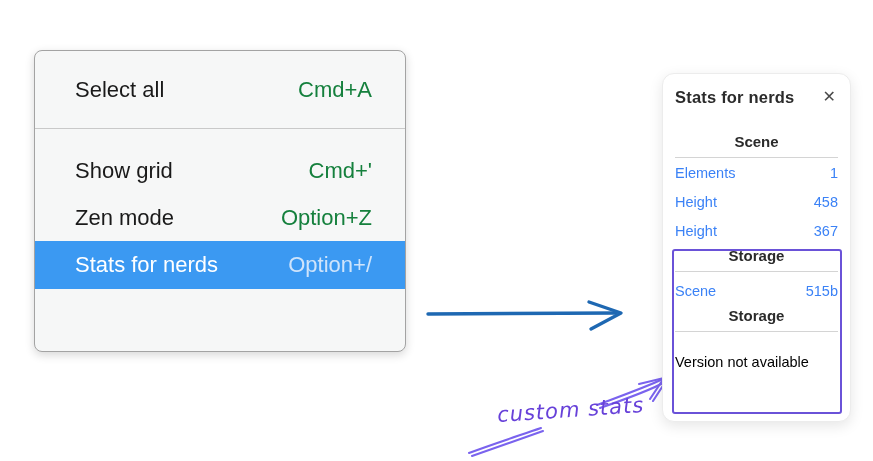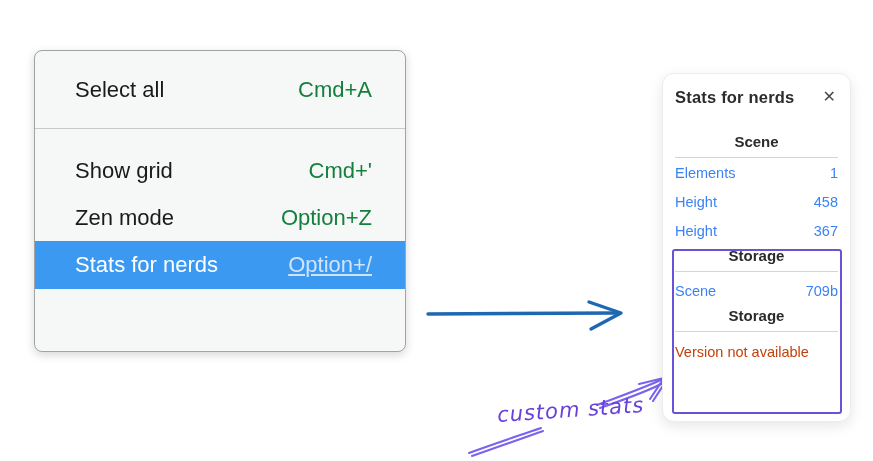--- a/index.html
+++ b/index.html
@@ -38,21 +38,21 @@
   .menu-item .mi-shortcut { color: #15803d; }
   .menu-item.first { height: 77px; }
   .menu-divider { height: 1px; background: #c9c9c9; }
   .menu-group { padding-top: 18px; padding-bottom: 16px; }
   .menu-group .menu-item { height: 47px; }
   .menu-item.selected {
     background: #3b99f2;
     height: 48px;
     color: #ffffff;
   }
-  .menu-item.selected .mi-shortcut { color: #cfe4fb; text-decoration: underline; }
+  .menu-item.selected .mi-shortcut { color: #cfe4fb; }
 
   
   .panel {
     position: absolute;
     left: 662px;
     top: 73px;
     width: 189px;
     height: 349px;
     background: #ffffff;
     border: 1px solid #ececec;
@@ -99,22 +99,22 @@
     display: flex;
     justify-content: space-between;
     align-items: center;
     height: 29px;
     font-size: 14.5px;
     color: #3b82f6;
   }
   .stat-row.pad-top { margin-top: 4px; }
   .stat-note {
     font-size: 14.5px;
-    color: #c2410c;
-    margin-top: 10px;
+    color: #000000;
+    margin-top: 20px;
     line-height: 20px;
   }
   .annotation-box {
     position: absolute;
     left: 9px;
     top: 175px;
     width: 166px;
     height: 161px;
     border: 2px solid #6a52d8;
     border-radius: 3px;
@@ -206,21 +206,21 @@
     </div>
     <div class="stat-row">
       <span>Height</span>
       <span>367</span>
     </div>
 
     <div class="sec-header tight">Storage</div>
     <div class="sec-divider"></div>
     <div class="stat-row pad-top">
       <span>Scene</span>
-      <span>709b</span>
+      <span>515b</span>
     </div>
 
     <div class="sec-header tight">Storage</div>
     <div class="sec-divider"></div>
     <div class="stat-note">Version not available</div>
 
     <div class="annotation-box"></div>
   </div>
 
   <div class="annotation-label">custom stats</div>

